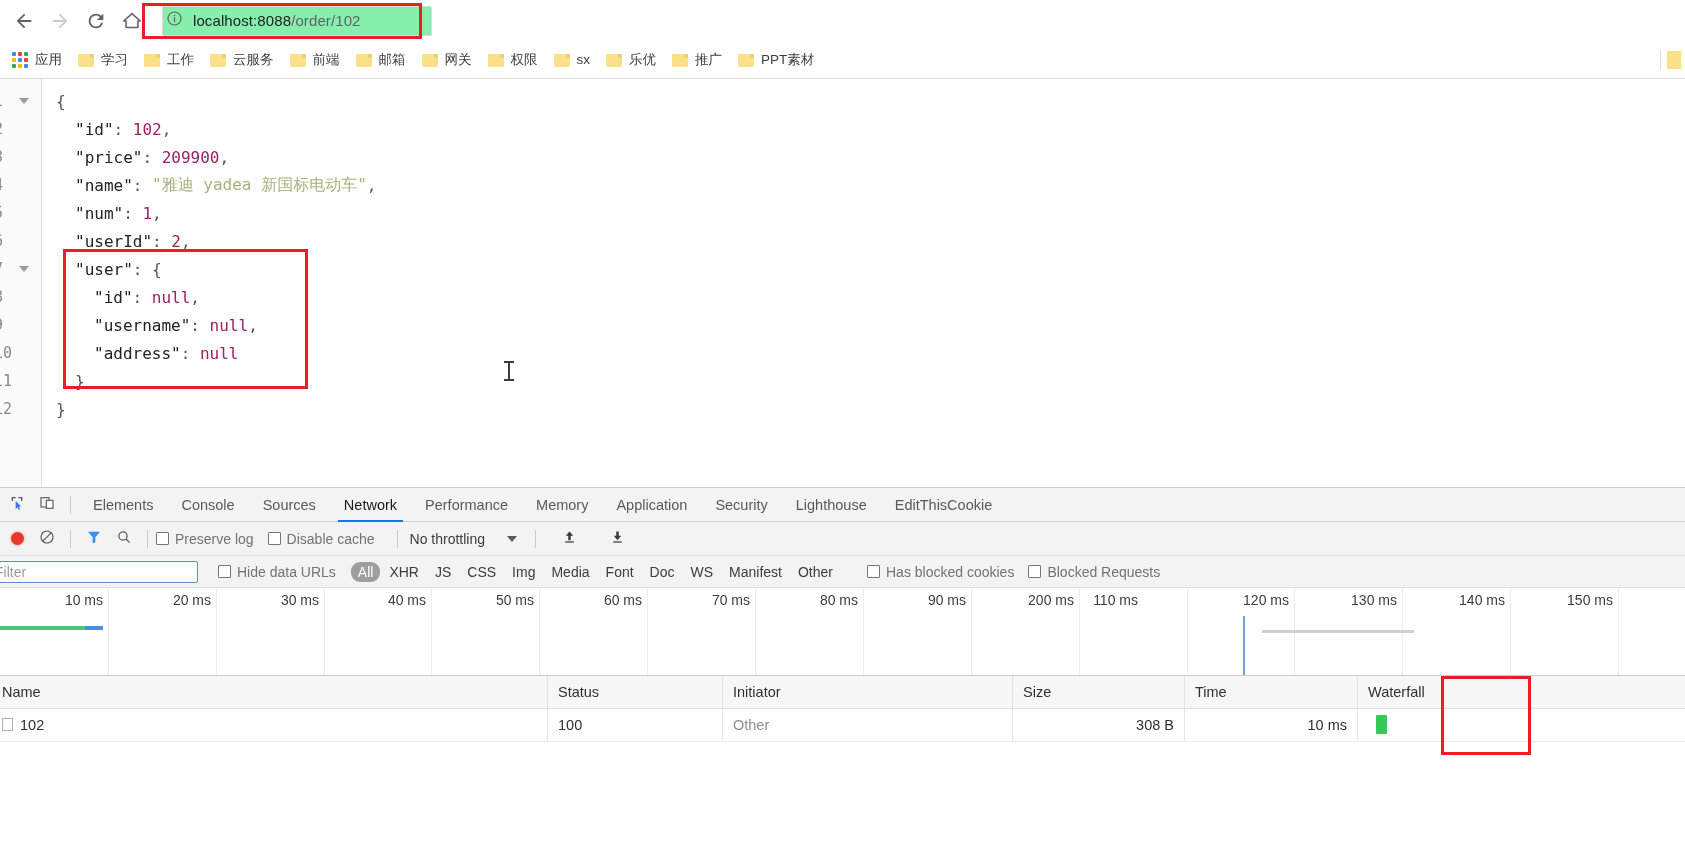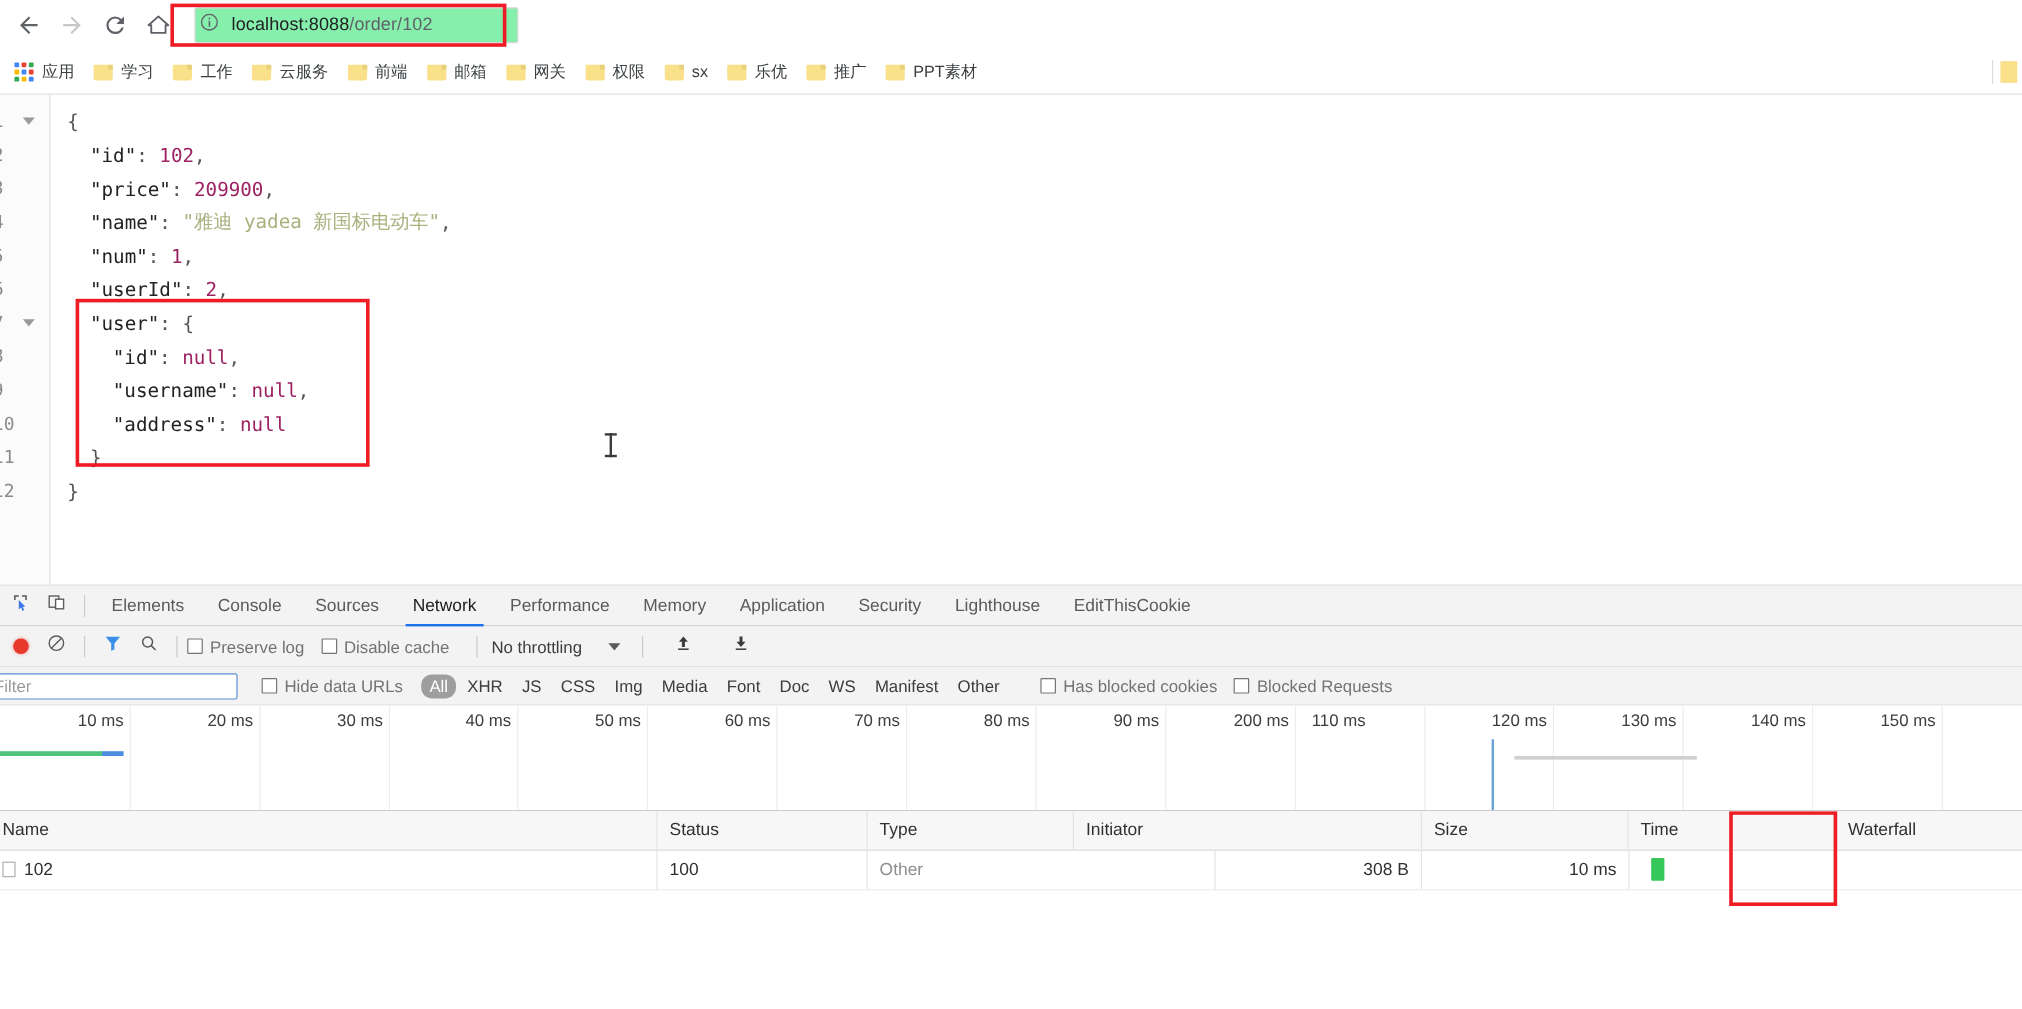--- a/index.html
+++ b/index.html
@@ -779,21 +779,20 @@
     <div id="tl-bar-green"></div>
     <div id="tl-bar-blue"></div>
     <div id="tl-bar-gray"></div>
     <div id="tl-marker-blue"></div>
   </div>
 
   <div id="net-table">
     <div class="nt-row" id="nt-head">
       <div class="nt-cell c-name">Name</div>
       <div class="nt-cell c-status">Status</div>
-      <div class="nt-cell c-type">Type</div>
       <div class="nt-cell c-init">Initiator</div>
       <div class="nt-cell c-size">Size</div>
       <div class="nt-cell c-time">Time</div>
       <div class="nt-cell c-wf">Waterfall</div>
       <div id="time-highlight"></div>
     </div>
     <div id="nt-body">
         <div class="nt-row" id="nt-body-row">
           <div class="nt-cell c-name">
             <span class="row-doc-ico"></span>

